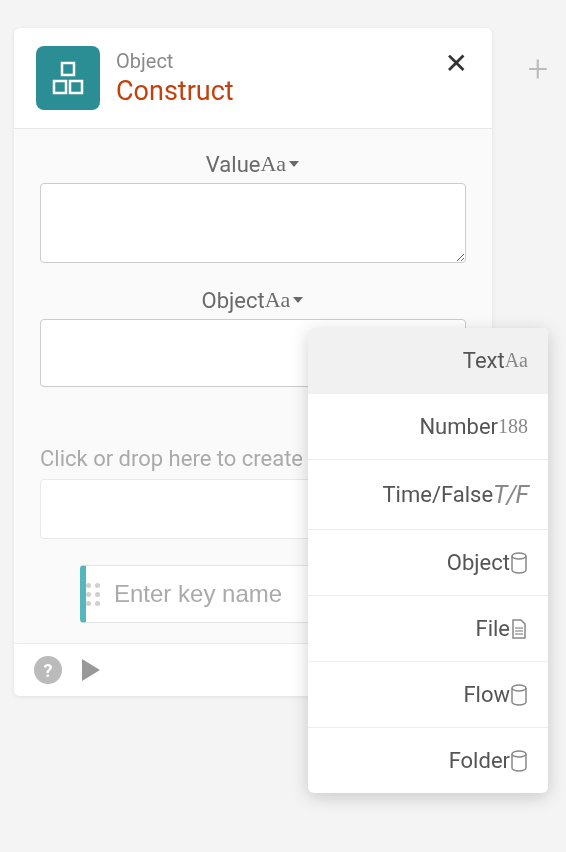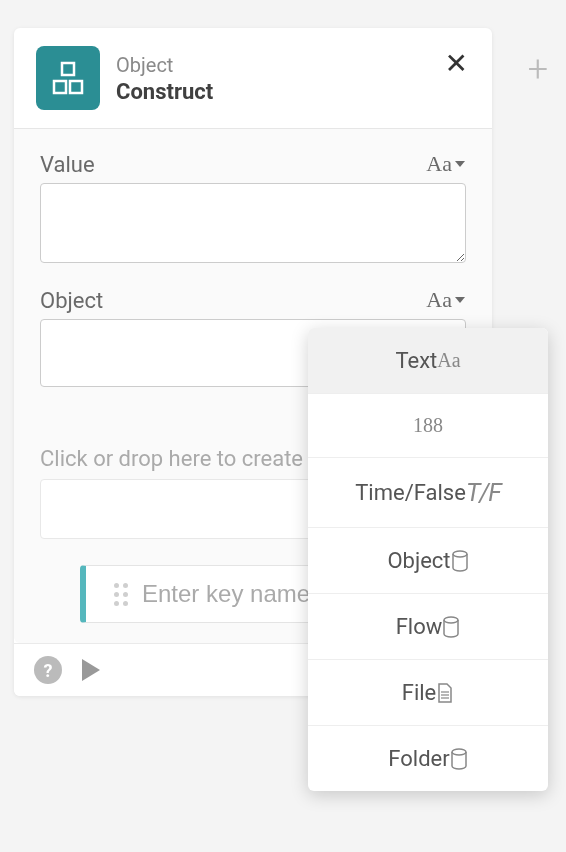--- a/index.html
+++ b/index.html
@@ -37,41 +37,41 @@
       flex-shrink: 0;
     }
     .header-text { flex: 1; }
     .type-label {
       font-size: 20px;
       color: #8a8a8a;
       font-weight: 400;
       margin-bottom: 2px;
     }
     .title {
-      font-size: 22px;
-      color: #404040;
-      font-weight: 700;
+      font-size: 27px;
+      color: #c2410c;
+      font-weight: 400;
     }
     .close-btn {
       font-size: 28px;
       color: #333;
       cursor: pointer;
       padding: 4px;
       line-height: 1;
       align-self: flex-start;
     }
     .card-body {
       border-top: 1px solid #e6e6e6;
       background: #fafafa;
       padding: 22px 26px 20px 26px;
       border-radius: 0 0 6px 6px;
     }
     .field-row {
       display: flex;
-      justify-content: space-between;
+      justify-content: center;
       align-items: center;
       margin-bottom: 6px;
     }
     .field-label {
       font-size: 22px;
       color: #6a6a6a;
     }
     .type-selector {
       display: flex;
       align-items: center;
@@ -136,21 +136,21 @@
       font-size: 24px;
       color: #555;
     }
     .key-row {
       display: flex;
       align-items: center;
       background: #fff;
       border: 1px solid #e4e4e4;
       border-left: 6px solid #55b7bd;
       border-radius: 4px;
-      padding: 14px 28px;
+      padding: 14px 0;
       gap: 14px;
       margin-left: 24px;
       margin-top: 6px;
     }
     .key-input {
       border: none;
       outline: none;
       font-size: 24px;
       color: #555;
       width: 100%;
@@ -195,21 +195,21 @@
       top: 328px;
       left: 308px;
       width: 240px;
       background: #fff;
       border-radius: 6px;
       box-shadow: 0 4px 18px rgba(0,0,0,0.18);
       overflow: hidden;
     }
     .dropdown-item {
       display: flex;
-      justify-content: center;
+      justify-content: flex-end;
       align-items: center;
       padding: 20px 20px;
       font-size: 22px;
       color: #555;
       border-bottom: 1px solid #eee;
       cursor: pointer;
     }
     .dropdown-item.selected {
       background: #f1f1f1;
     }
@@ -294,60 +294,61 @@
 <div class="plus-btn">+</div>
 
 <div class="dropdown" id="dropdown">
     <div class="dropdown-item selected">
       <span>Text</span>
       <span class="dd-icon text">
         <span>Aa</span>
       </span>
     </div>
     <div class="dropdown-item">
+      <span>Number</span>
       <span class="dd-icon text">
         <span>188</span>
       </span>
     </div>
     <div class="dropdown-item">
       <span>Time/False</span>
       <span class="dd-icon tf">
         <span>T/F</span>
       </span>
     </div>
     <div class="dropdown-item">
       <span>Object</span>
-      <span class="dd-icon ">
-        <svg width="18" height="22" viewBox="0 0 18 22">
-          <ellipse cx="9" cy="4" rx="7" ry="3" fill="none" stroke="#888" stroke-width="1.5"></ellipse>
-          <path d="M2 4 V18 A7 3 0 0 0 16 18 V4" fill="none" stroke="#888" stroke-width="1.5"></path>
-        </svg>
-      </span>
-    </div>
-    <div class="dropdown-item">
-      <span>Flow</span>
       <span class="dd-icon ">
         <svg width="18" height="22" viewBox="0 0 18 22">
           <ellipse cx="9" cy="4" rx="7" ry="3" fill="none" stroke="#888" stroke-width="1.5"></ellipse>
           <path d="M2 4 V18 A7 3 0 0 0 16 18 V4" fill="none" stroke="#888" stroke-width="1.5"></path>
         </svg>
       </span>
     </div>
     <div class="dropdown-item">
       <span>File</span>
       <span class="dd-icon ">
         <svg width="18" height="22" viewBox="0 0 18 22">
           <path d="M3 2 H11 L15 6 V20 H3 Z" fill="none" stroke="#888" stroke-width="1.5"></path>
           <line x1="5" y1="10" x2="13" y2="10" stroke="#888" stroke-width="1.2"></line>
           <line x1="5" y1="13" x2="13" y2="13" stroke="#888" stroke-width="1.2"></line>
           <line x1="5" y1="16" x2="13" y2="16" stroke="#888" stroke-width="1.2"></line>
         </svg>
       </span>
     </div>
     <div class="dropdown-item">
+      <span>Flow</span>
+      <span class="dd-icon ">
+        <svg width="18" height="22" viewBox="0 0 18 22">
+          <ellipse cx="9" cy="4" rx="7" ry="3" fill="none" stroke="#888" stroke-width="1.5"></ellipse>
+          <path d="M2 4 V18 A7 3 0 0 0 16 18 V4" fill="none" stroke="#888" stroke-width="1.5"></path>
+        </svg>
+      </span>
+    </div>
+    <div class="dropdown-item">
       <span>Folder</span>
       <span class="dd-icon ">
         <svg width="18" height="22" viewBox="0 0 18 22">
           <ellipse cx="9" cy="4" rx="7" ry="3" fill="none" stroke="#888" stroke-width="1.5"></ellipse>
           <path d="M2 4 V18 A7 3 0 0 0 16 18 V4" fill="none" stroke="#888" stroke-width="1.5"></path>
         </svg>
       </span>
     </div>
   </div>
 

